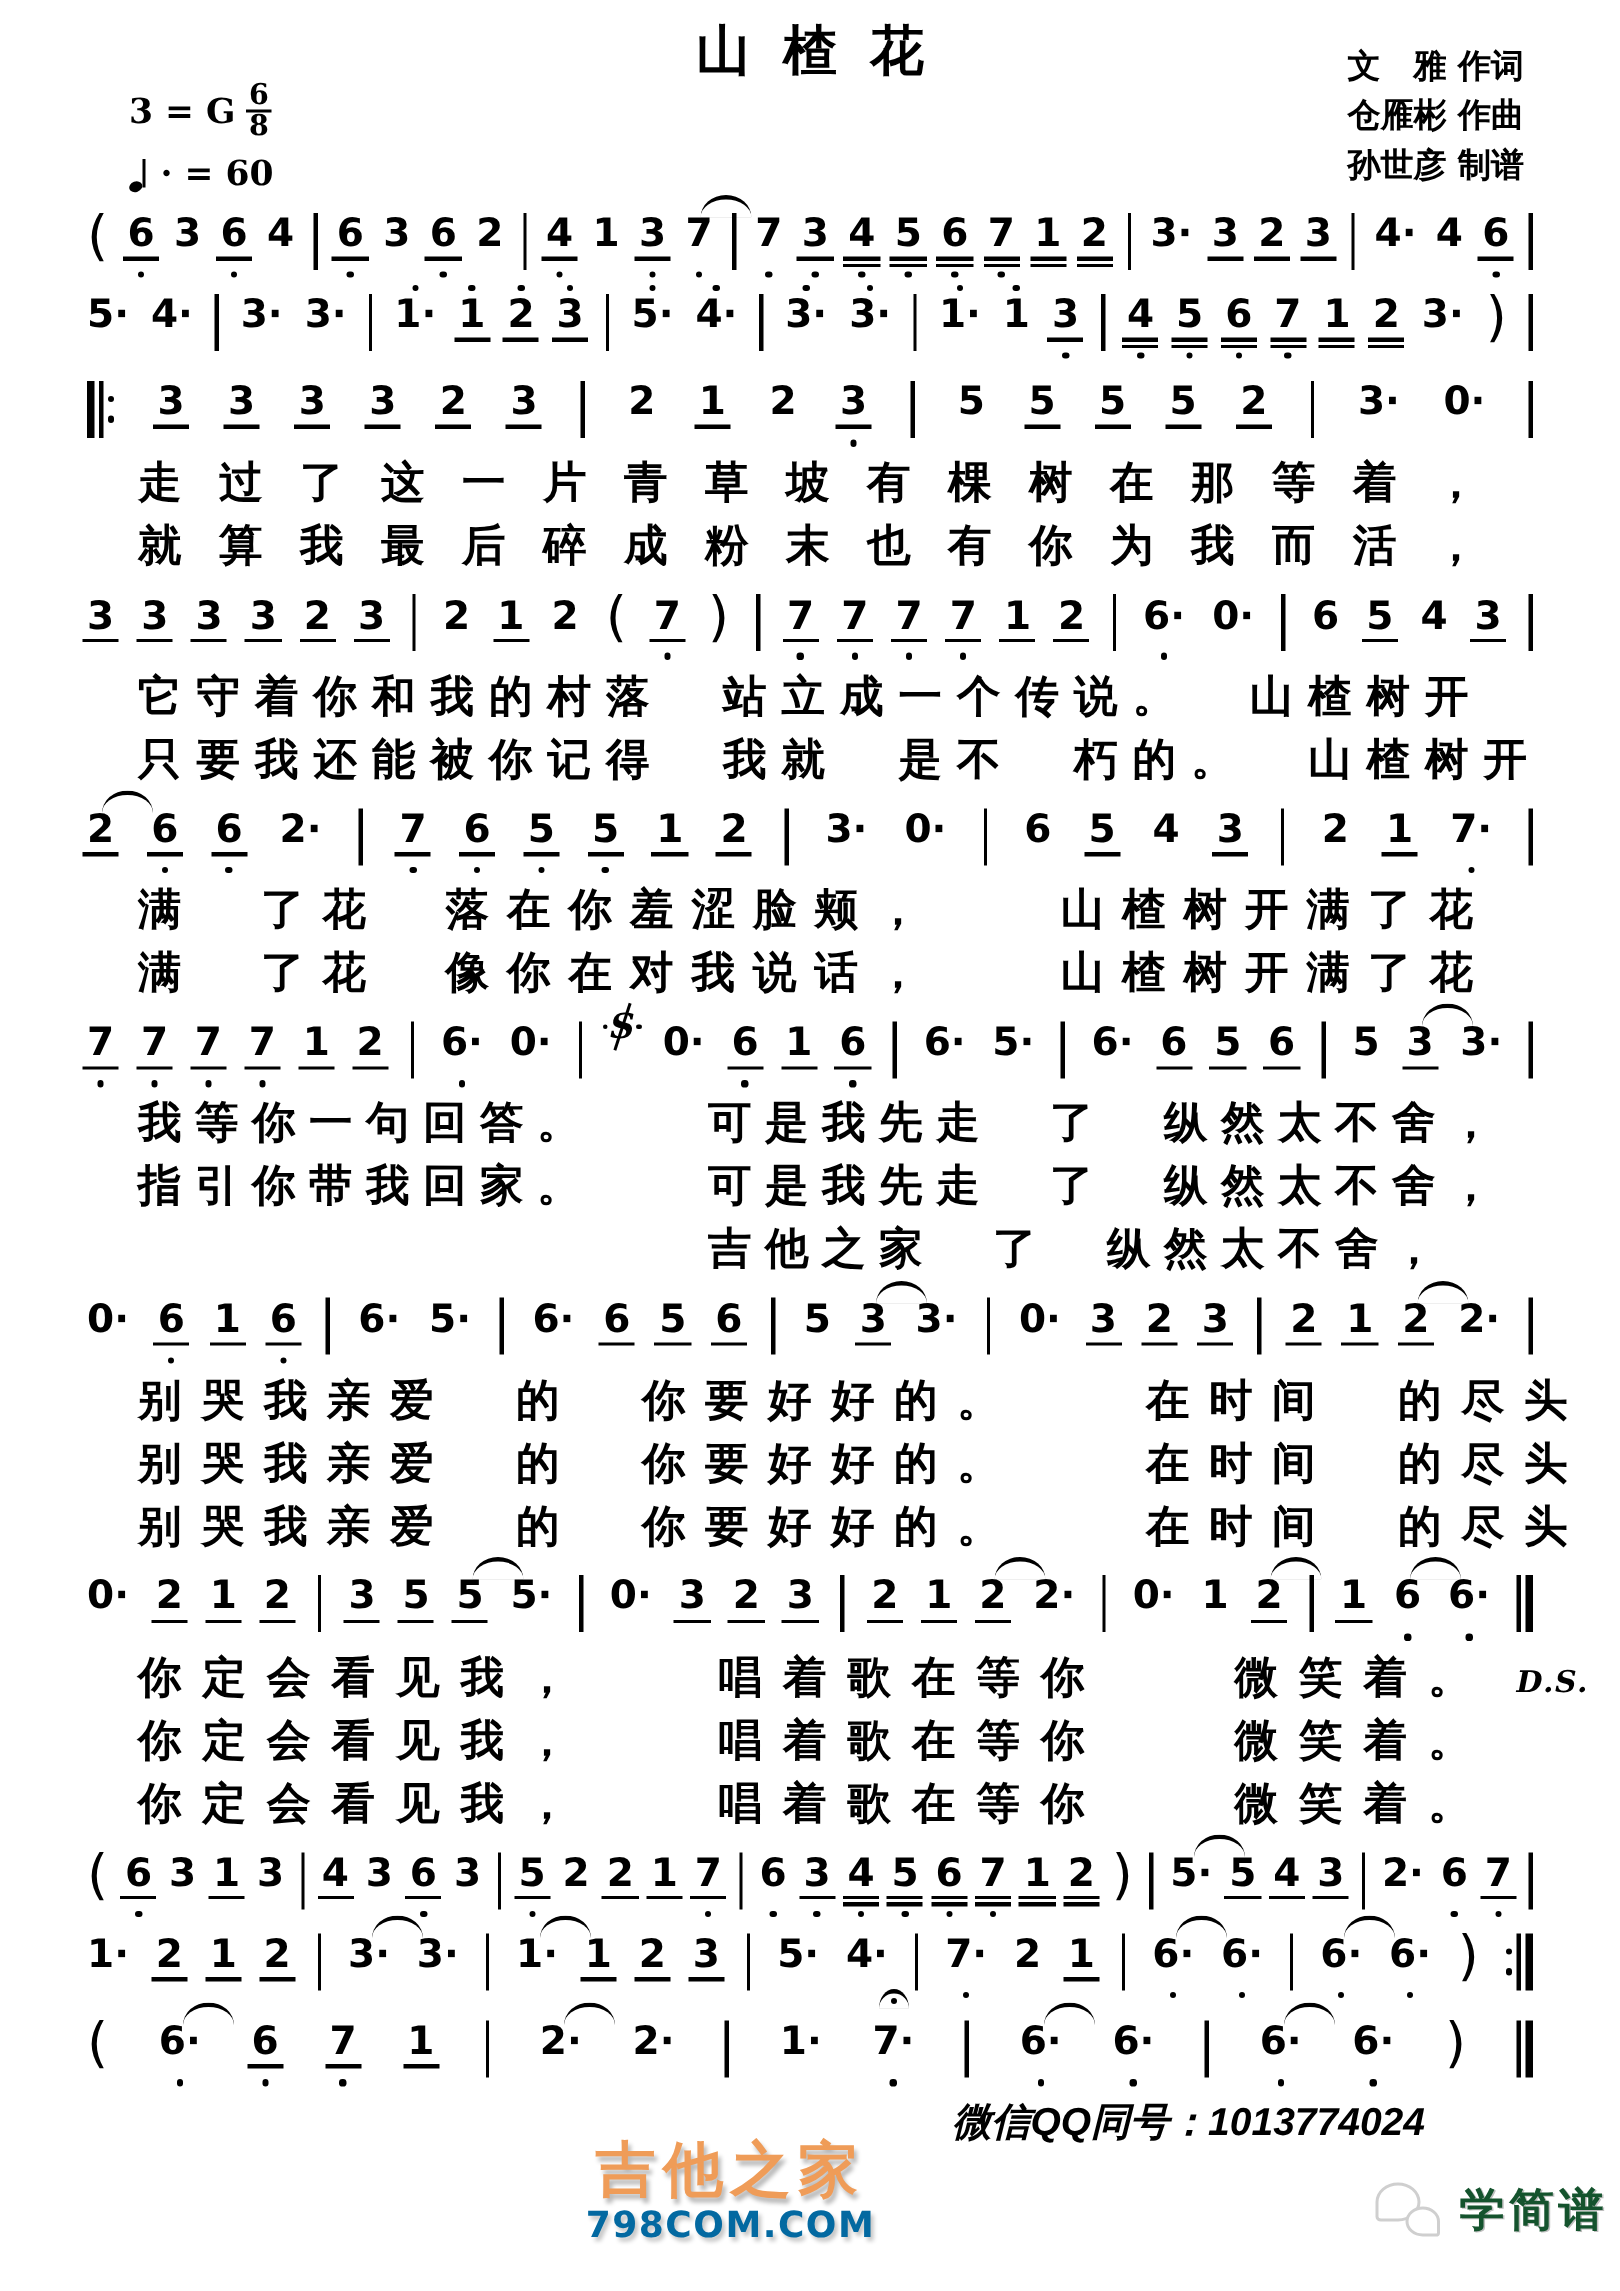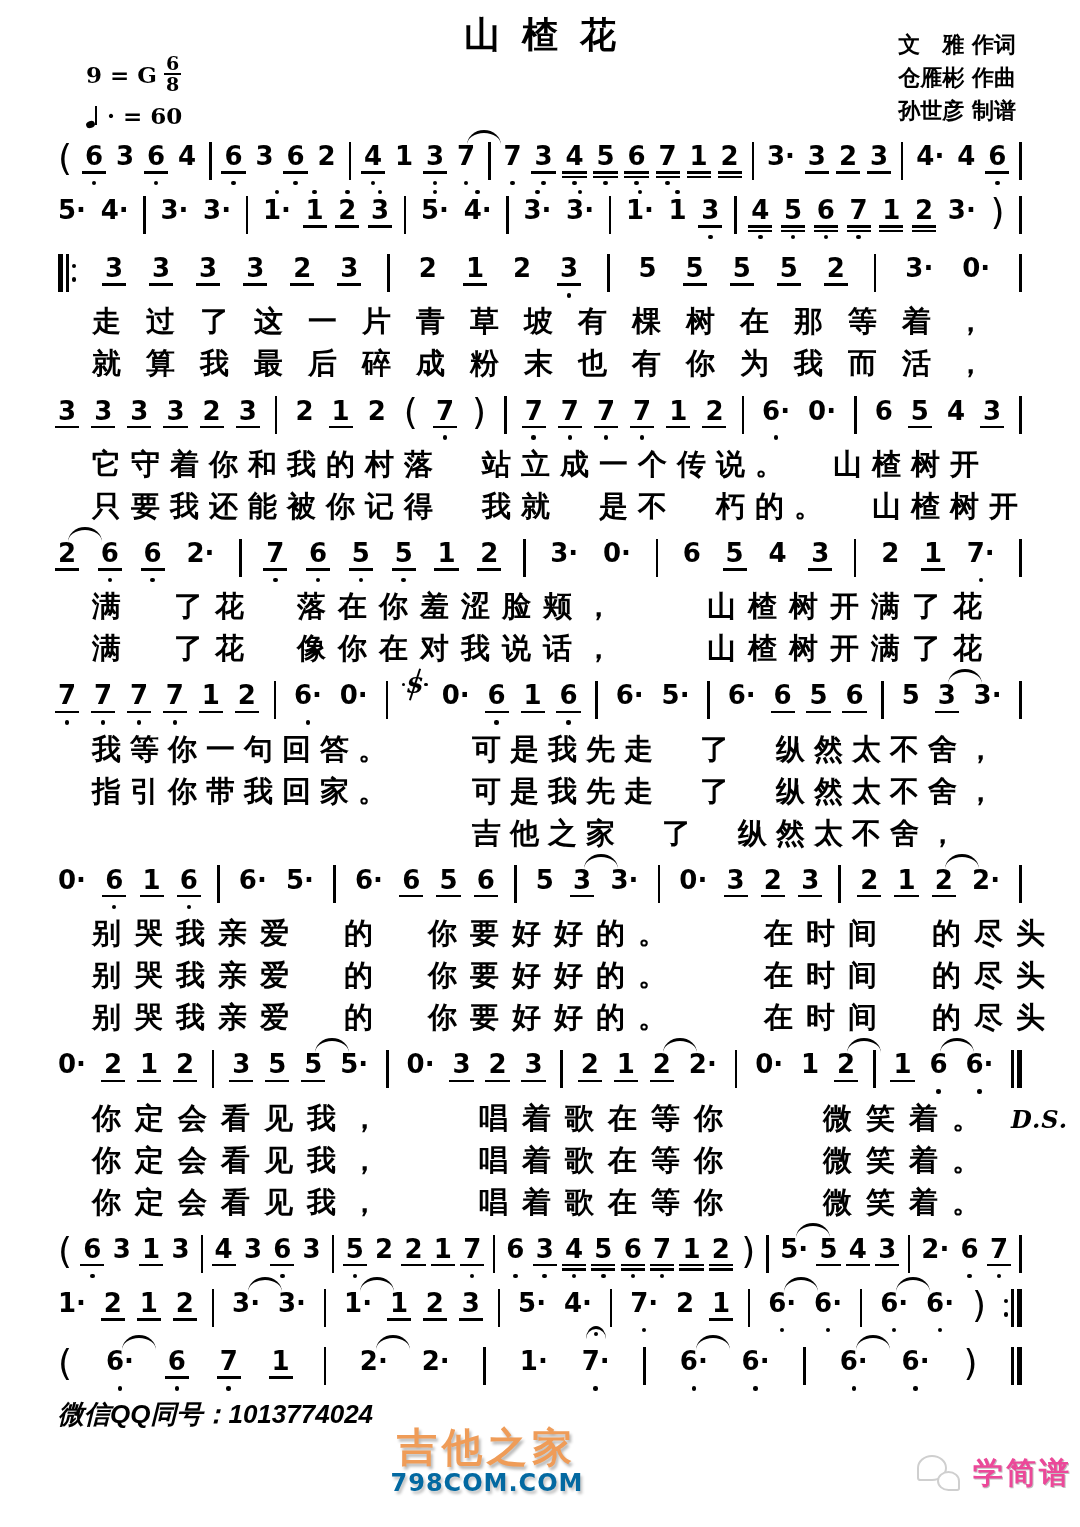--- a/index.html
+++ b/index.html
@@ -38,49 +38,49 @@
   .bgroup{display:flex;align-items:center;gap:3px;}
   .rdots{display:flex;flex-direction:column;gap:9px;}
   .paren{font-size:36px;font-weight:400;line-height:1;transform:translateY(-3px);font-family:"DejaVu Sans",sans-serif;}
   .segno{position:relative;width:18px;height:28px;margin-top:-30px;font-family:"DejaVu Serif",serif;font-style:italic;font-weight:700;font-size:23px;line-height:28px;text-align:center;}
   .segno .sl{position:absolute;left:8px;top:-3px;width:2px;height:33px;background:#000;transform:rotate(18deg);}
   .segno::before,.segno::after{content:"";position:absolute;width:3.5px;height:3.5px;border-radius:50%;background:#000;}
   .segno::before{left:-4px;top:12px;}
   .segno::after{right:-4px;top:12px;}
 
   .lyr{font-family:"DejaVu Serif",serif;font-weight:600;font-size:29px;margin:3px 0 3px 34px;white-space:nowrap;line-height:1.35;}
-  .lyr .ds{font-style:italic;font-weight:700;font-size:24px;letter-spacing:1px;margin-left:16px;}
+  .lyr .ds{font-style:italic;font-weight:700;font-size:20px;letter-spacing:1px;margin-left:16px;}
   .sys1 .lyr{letter-spacing:25px;}
   .sys2 .lyr{letter-spacing:10px;}
   .sys3 .lyr{letter-spacing:12px;}
   .sys4 .lyr{letter-spacing:9px;font-family:Liberation Serif, serif;}
   .sys5 .lyr{letter-spacing:13px;}
   .sys6 .lyr{letter-spacing:14px;}
 
   
-  .contact{padding-right:72px;font-style:italic;font-weight:700;font-size:26px;margin-top:4px;font-family:"Liberation Sans",sans-serif;}
+  .contact{text-align:right;padding-right:72px;font-style:italic;font-weight:700;font-size:26px;margin-top:4px;font-family:"Liberation Sans",sans-serif;}
   .footer{position:absolute;left:0;right:0;bottom:6px;height:96px;padding-left:41px;}
   .brand{position:absolute;left:352px;width:270px;text-align:center;}
   .brand .bn{font-size:40px;font-weight:700;color:#ef9c58;letter-spacing:5px;text-shadow:2px 3px 3px #b9b9b9;font-family:"DejaVu Serif",serif;line-height:1.1;}
   .brand .bu{font-size:24px;font-weight:700;color:#0369a1;text-shadow:2px 3px 3px #c4c4c4;font-family:"DejaVu Sans",sans-serif;letter-spacing:1px;}
   .watermark{position:absolute;right:8px;top:28px;display:flex;align-items:center;gap:10px;}
-  .wm-text{font-size:30px;font-weight:700;color:#ec4899;text-shadow:1px 1px 0 #bfbfbf,-1px -1px 0 #ffffff;letter-spacing:3px;font-family:"DejaVu Serif",serif;}
+  .wm-text{font-size:30px;font-weight:700;color:#14532d;text-shadow:1px 1px 0 #bfbfbf,-1px -1px 0 #ffffff;letter-spacing:3px;font-family:"DejaVu Serif",serif;}
   .wci{position:relative;width:46px;height:38px;}
   .wci::before{content:"";position:absolute;left:0;top:0;width:26px;height:22px;border:2px solid #cfcfcf;border-radius:50% 50% 50% 12%;background:#fff;}
   .wci::after{content:"";position:absolute;right:3px;bottom:2px;width:19px;height:16px;border:2px solid #cfcfcf;border-radius:50% 50% 12% 50%;background:#fff;}
 </style>
 </head>
 <body>
 
 <div class="page">
 
   <div class="header">
     <div class="keyblock">
       <div class="keyrow">
-        <span>9 = G</span>
+        <span>3 = G</span>
         <span class="frac">
           <span class="n">6</span>
           <span>8</span>
         </span>
       </div>
       <div class="temporow">
         <span class="qnote"></span>
         <span>· = 60</span>
       </div>
     </div>

